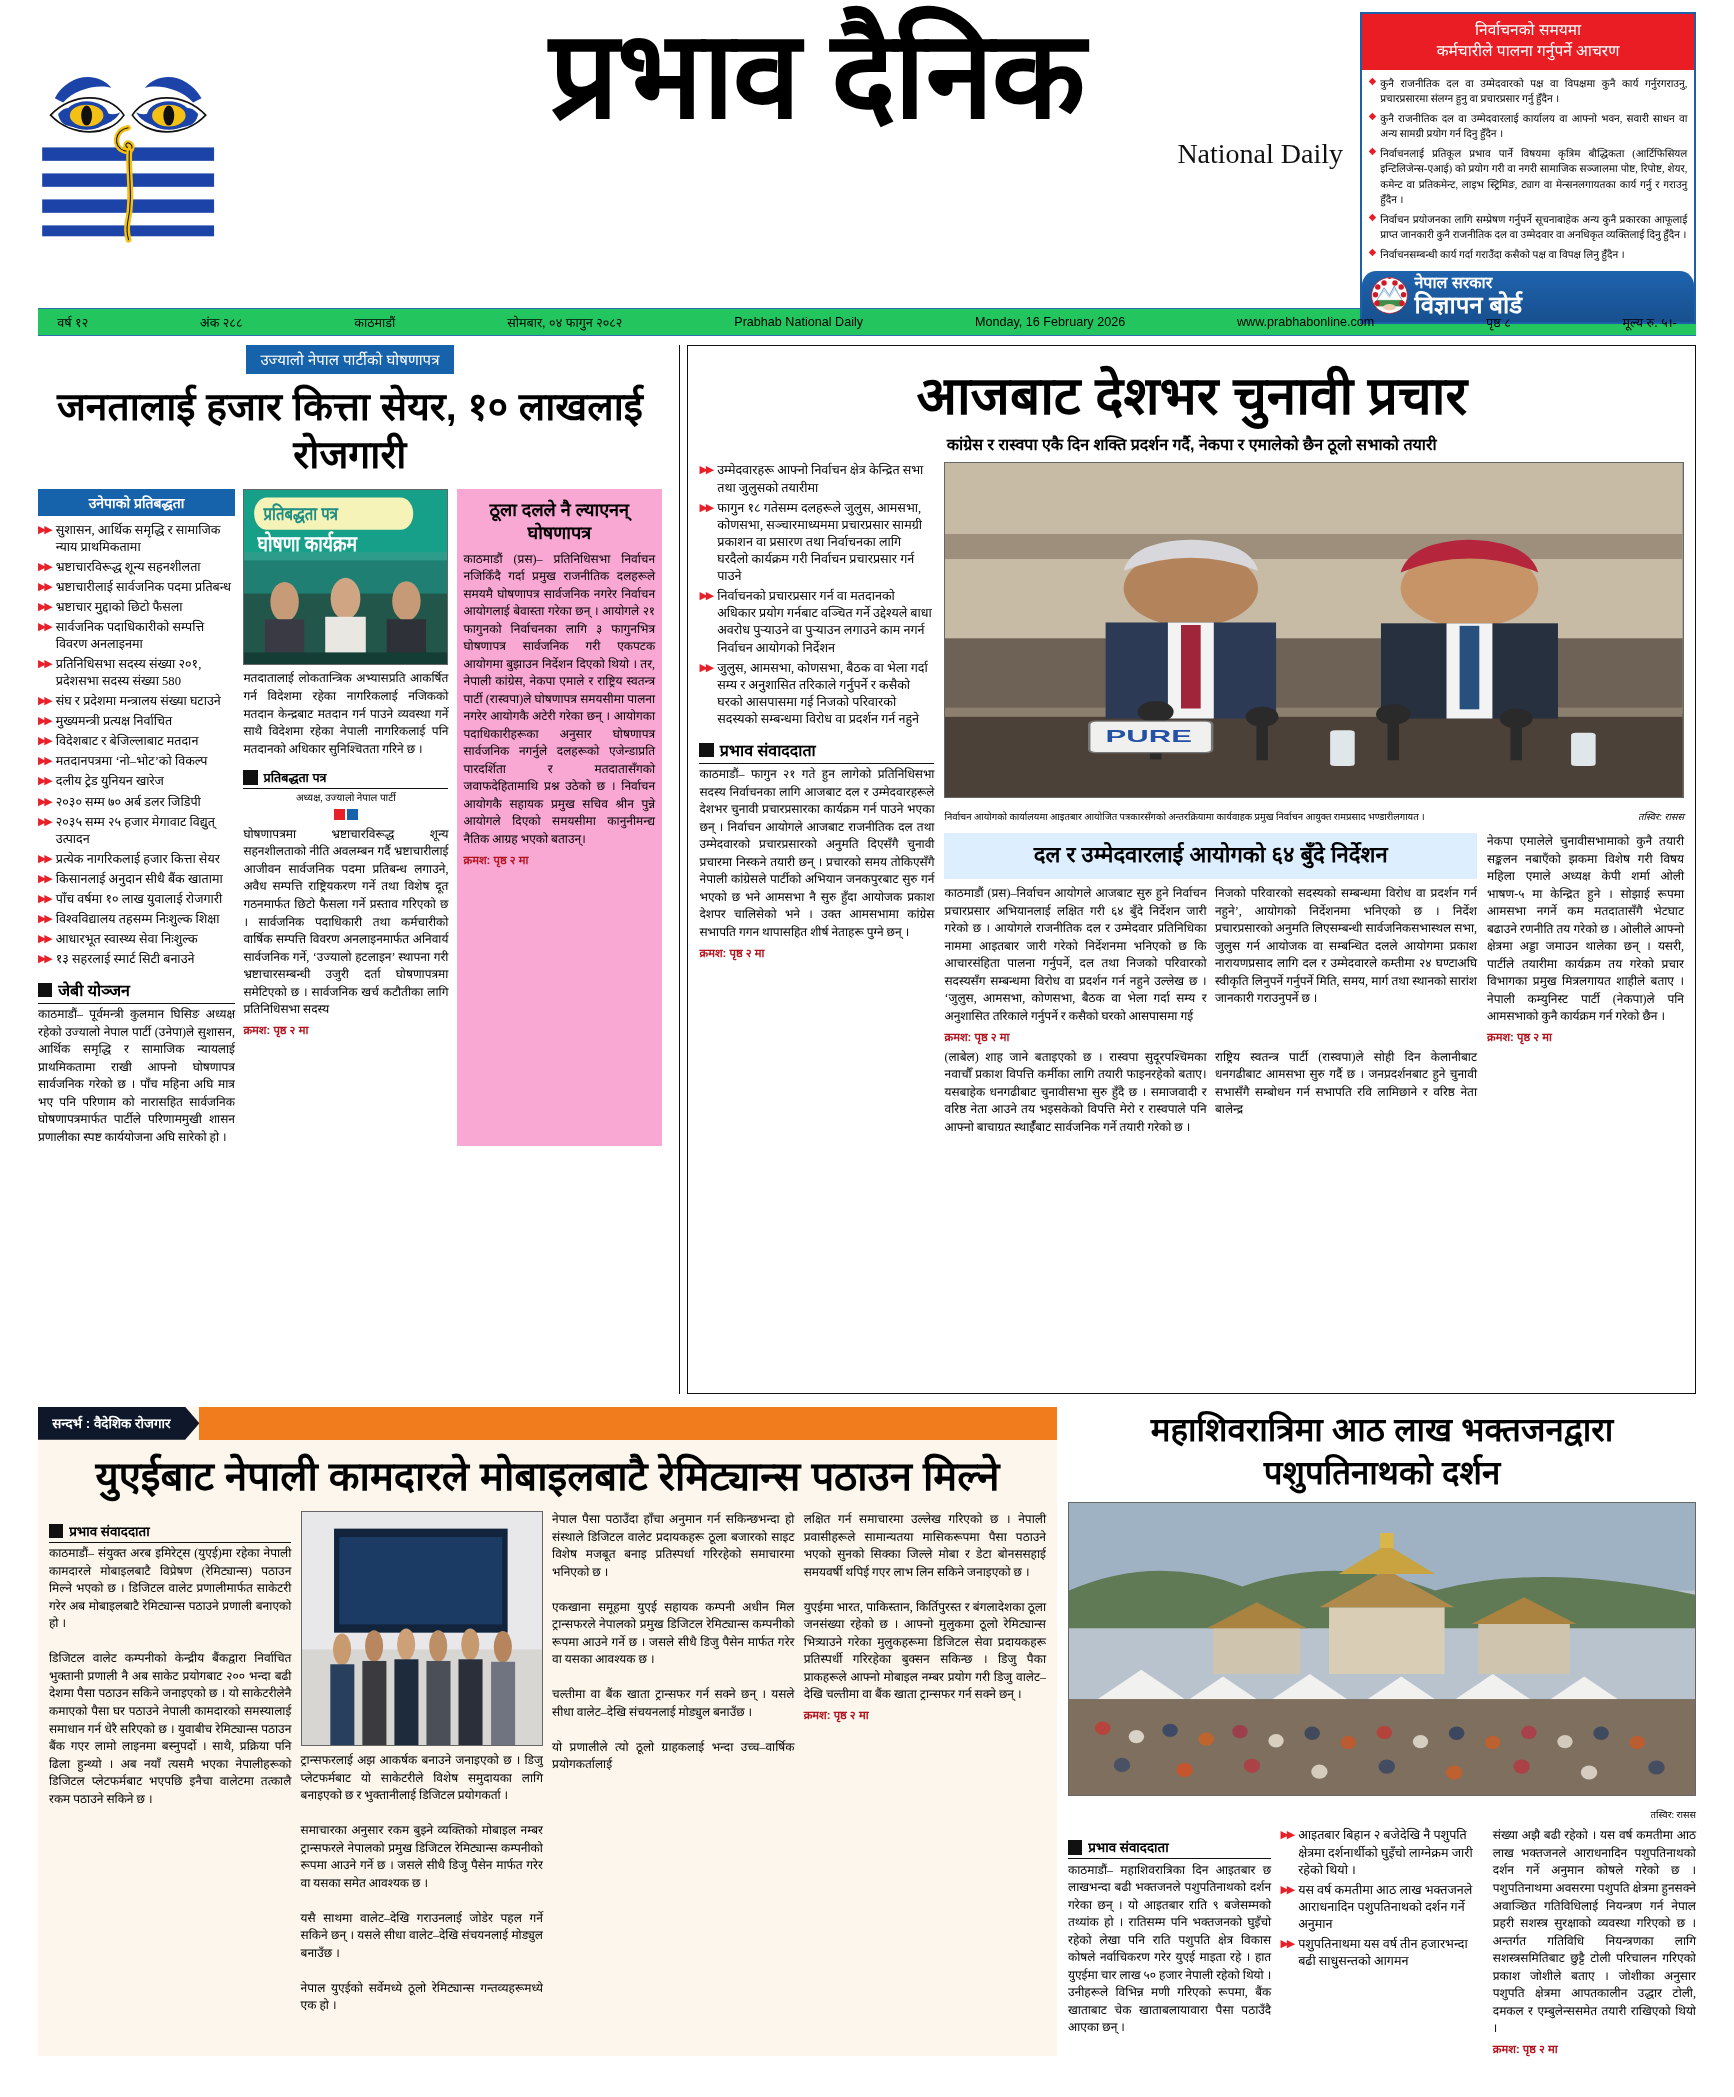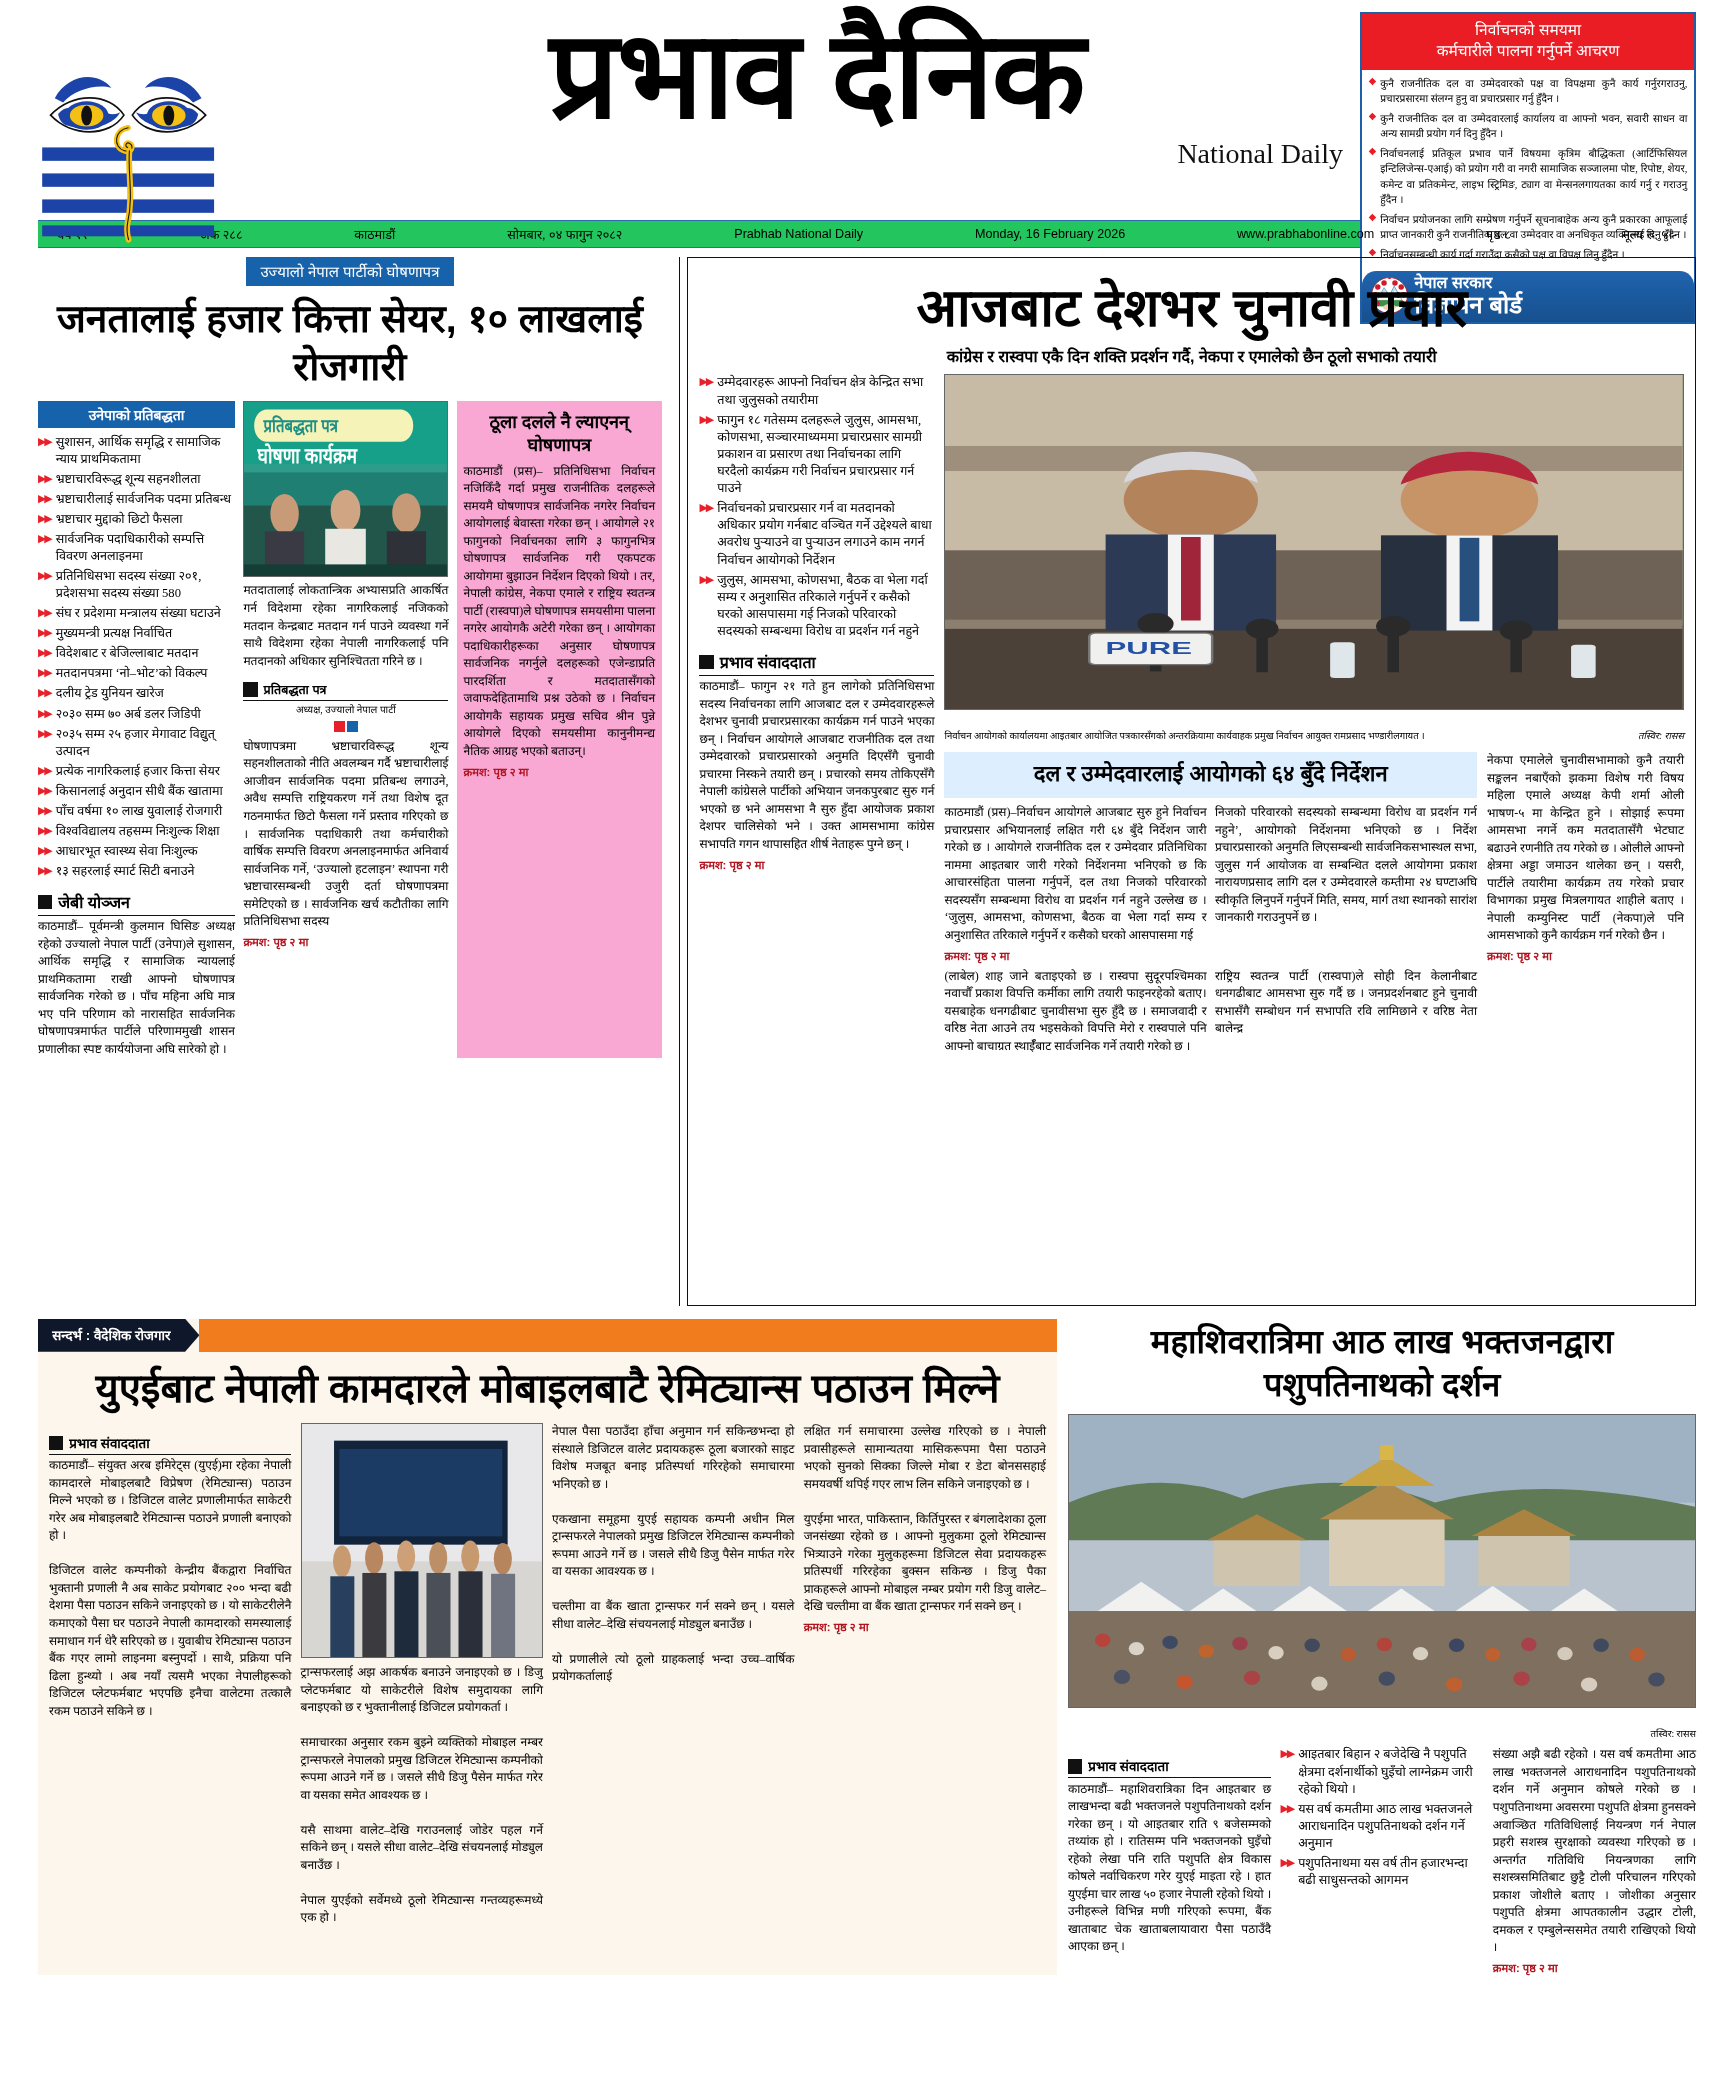--- a/index.html
+++ b/index.html
@@ -7,21 +7,21 @@
   body {
     width:1734px; height:2478px;
     background:#ffffff;
     font-family:"Liberation Serif", "DejaVu Serif", serif;
     color:#000;
     overflow:hidden;
   }
   .page { width:1734px; height:2478px; position:relative; padding:0 38px; }
 
   
-  .masthead { display:flex; align-items:flex-start; height:220px; padding-top:7.6px; }
+  .masthead { display:flex; align-items:flex-start; height:308px; padding-top:7.6px; }
   .logo-wrap { width:235px; height:235px; flex:0 0 235px; position:relative; padding-top:17px; }
   .logo-svg { width:218px; height:218px; display:block; }
 
   .title-block { flex:1; display:flex; flex-direction:column; align-items:center; justify-content:center; padding-top:8.4px; }
   .paper-title {
     font-family:"Liberation Sans","DejaVu Sans",sans-serif;
     font-weight:bold;
     font-size:122px;
     line-height:0.98;
     letter-spacing:-1.7px;
@@ -128,21 +128,21 @@
   .photo {
     background:#4e7a52; position:relative; overflow:hidden;
     border:0.4px solid #666;
   }
 
   .midhead {
     font-family:"Liberation Sans","DejaVu Sans",sans-serif;
     font-weight:bold; font-size:18px; line-height:1.28; text-align:center; margin:3.4px 0 5.9px;
   }
 
-  .capt { font-size:9.6px; line-height:1.4; text-align:justify; margin-top:19px; }
+  .capt { font-size:9.6px; line-height:1.4; text-align:justify; margin-top:12px; }
   .capt .src { float:right; font-style:italic; }
 
   .boxhead {
     background:#ddefff; text-align:center;
     font-family:"Liberation Sans","DejaVu Sans",sans-serif;
     font-weight:bold; font-size:22px; line-height:1.3;
     padding:8.4px 4.2px 9.2px; margin-bottom:5.9px;
   }
 
   

